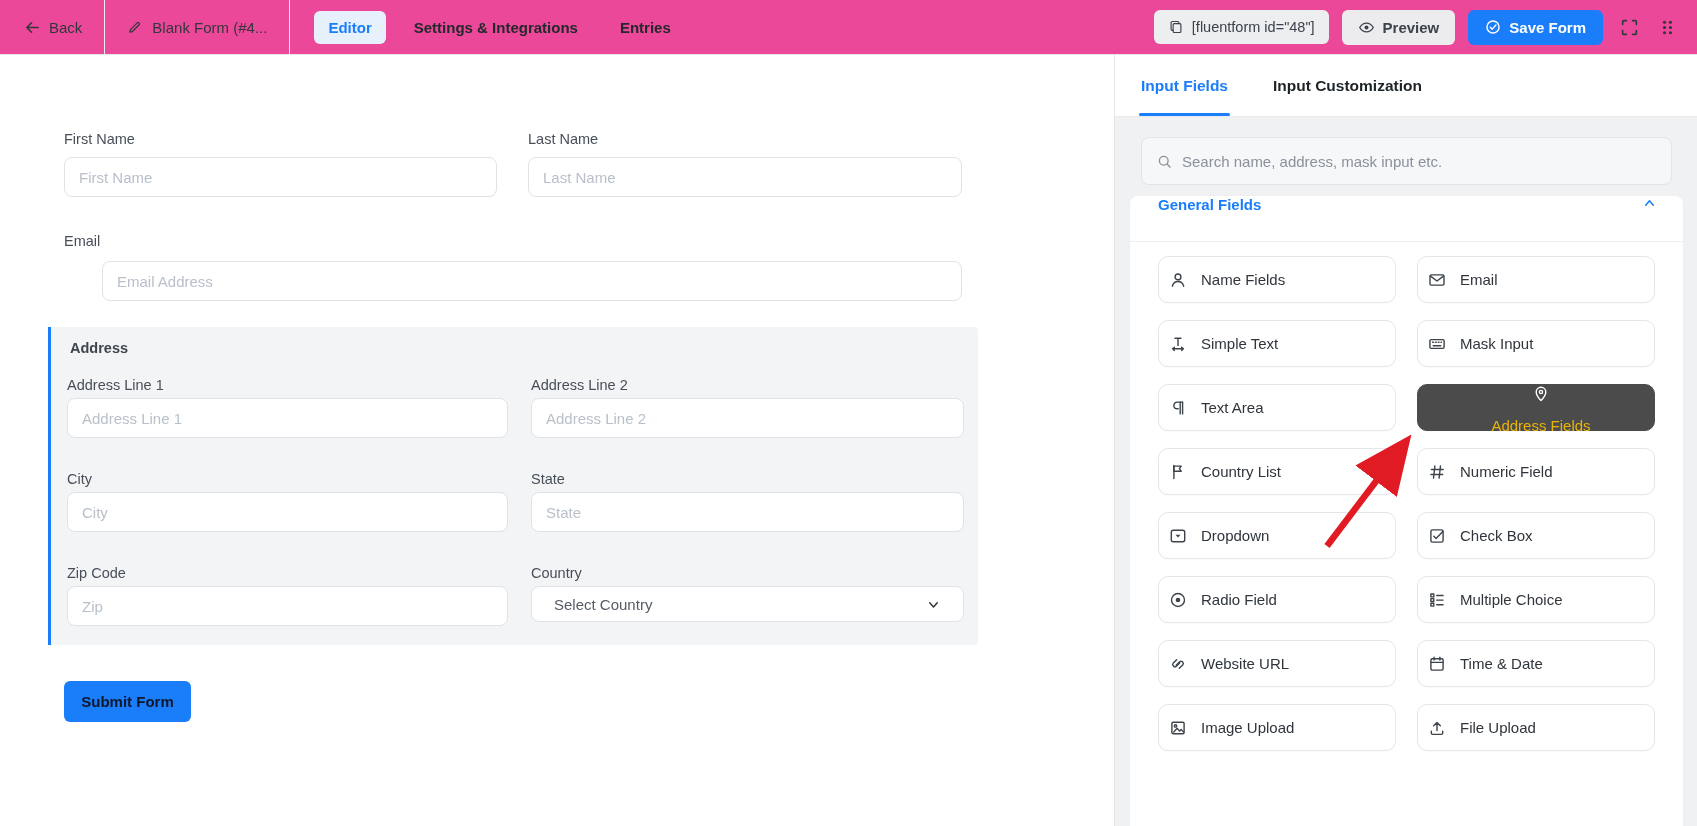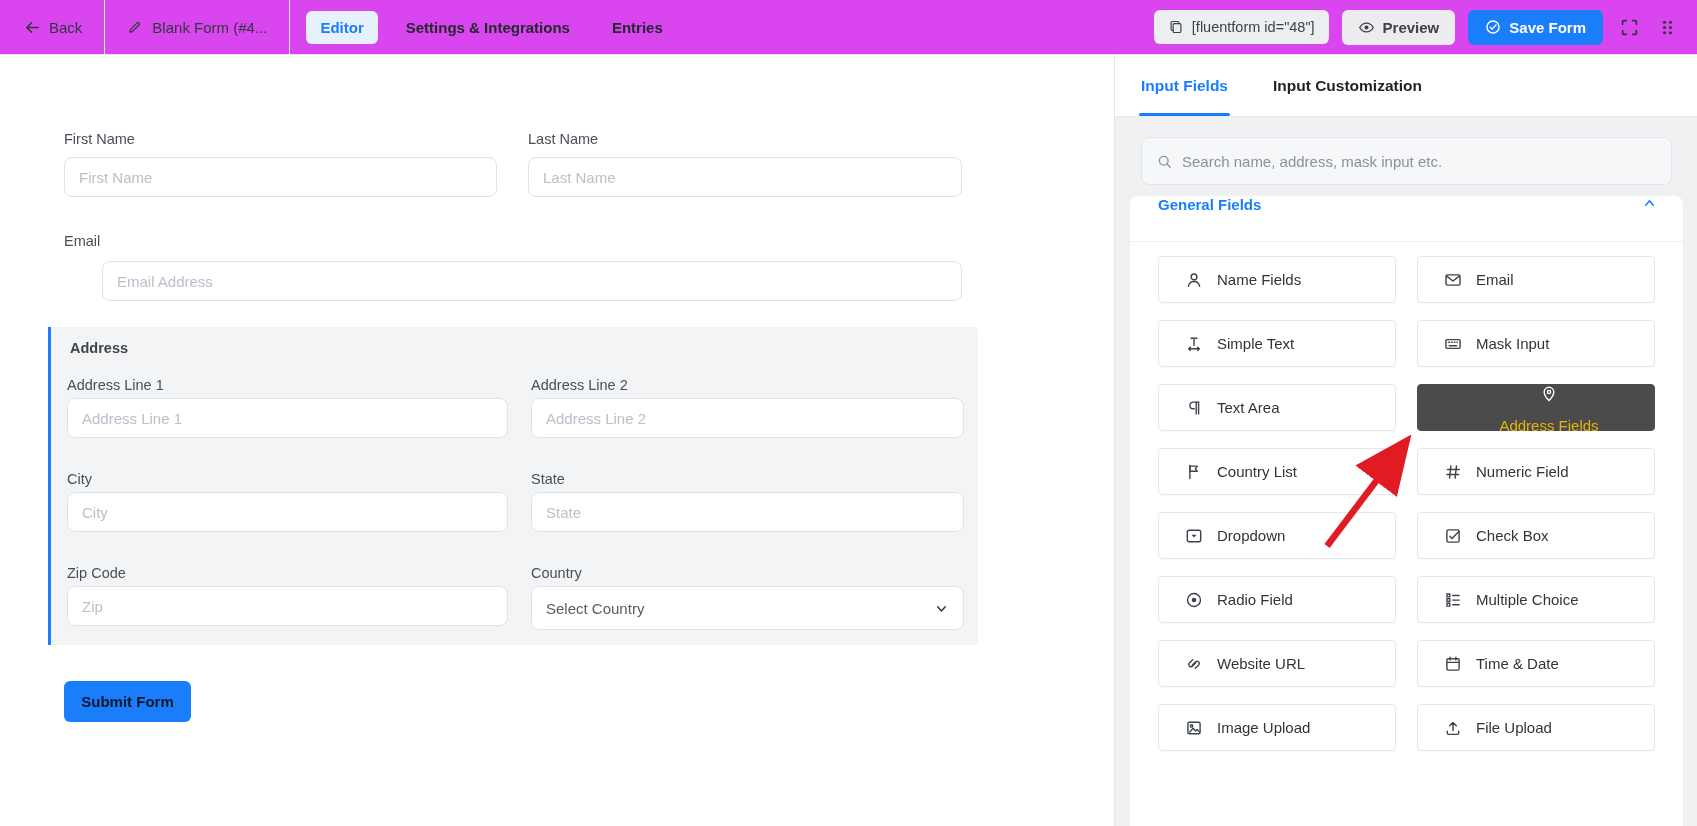--- a/index.html
+++ b/index.html
@@ -8,29 +8,29 @@
     font-family: "Liberation Sans", "DejaVu Sans", sans-serif;
     background:#fff; color:#2c3338; position:relative; overflow:hidden;
     -webkit-font-smoothing:antialiased;
   }
   svg { display:block; }
   .ico { flex:0 0 auto; }
 
   
   #topbar {
     position:absolute; top:0; left:0; width:1697px; height:55px;
-    background:#d946ef; border-bottom:1px solid #e5e6e8;
+    background:#ec4899; border-bottom:1px solid #e5e6e8;
     display:flex; align-items:center; z-index:5;
   }
   .tb-back { display:flex; align-items:center; gap:8px; padding:0 22px 0 24px;
     height:100%; font-size:15px; color:#32373c; cursor:pointer; }
   .tb-sep { width:1px; height:55px; background:#ececee; }
   .tb-name { display:flex; align-items:center; gap:9px; padding:0 22px;
     height:100%; font-size:15px; color:#32373c; cursor:pointer;justify-content:flex-end; }
-  .tb-tabs { display:flex; align-items:center; gap:14px; margin-left:16px; }
+  .tb-tabs { display:flex; align-items:center; gap:14px; margin-left:24px; }
   .tb-tab { font-size:15px; font-weight:600; color:#23282d; padding:8px 14px;
     border-radius:6px; cursor:pointer; white-space:nowrap; }
   .tb-tab.active { color:var(--accent); background:#e7f1fe; font-weight:600; }
   .tb-right { margin-left:auto; display:flex; align-items:center; gap:13px; padding-right:18px; }
   .tb-shortcode { display:flex; align-items:center; gap:8px; background:#edeef0;
     border-radius:6px; padding:9px 14px; font-size:14.5px; color:#3c434a; cursor:pointer; }
   .tb-preview { display:flex; align-items:center; gap:8px; background:#ececee;
     border-radius:6px; padding:9px 16px; font-size:15px; font-weight:600; color:#3c434a; cursor:pointer; }
   .tb-save { display:flex; align-items:center; gap:8px; background:var(--accent);
     border-radius:6px; padding:9px 17px; font-size:15px; font-weight:700; color:#fff; cursor:pointer; }
@@ -49,22 +49,22 @@
   .fwrap .finput { position:static; display:block; }
 
   #addr-box {
     position:absolute; left:48px; top:272px; width:930px; height:318px;
     background:#f3f4f6; border-left:3px solid var(--accent);
     border-radius:0 4px 4px 0;
   }
   #addr-title { position:absolute; left:19px; top:13px; font-size:14.5px; font-weight:700; color:#3f454c; }
   .fselect {
     display:flex; align-items:center; justify-content:space-between;
-    height:44px; background:#fff; border:1px solid #dfe3e8; border-radius:8px;
-    padding:0 14px; font-size:15px; color:#555c66; cursor:pointer;
+    height:36px; background:#fff; border:1px solid #dfe3e8; border-radius:8px;
+    padding:0 22px; font-size:15px; color:#555c66; cursor:pointer;
   }
   #submit-btn {
     position:absolute; left:64px; top:626px; width:127px; height:41px;
     background:var(--accent); color:#0f172a; border:none; border-radius:6px;
     font-family:inherit; font-size:15px; font-weight:700; cursor:pointer;
   }
 
   
   #sidebar {
     position:absolute; top:55px; left:1114px; width:583px; height:771px;
@@ -88,22 +88,22 @@
   #sb-card {
     position:absolute; left:15px; top:141px; width:553px; height:700px;
     background:#fff; border-radius:8px; box-shadow:0 1px 2px rgba(0,0,0,.04);
   }
   #sb-card-head { height:46px; display:flex; align-items:flex-start; justify-content:space-between;
     padding:0 26px 0 28px; border-bottom:1px solid #eef0f2; cursor:pointer; }
   #sb-card-title { font-size:15px; font-weight:700; color:var(--accent); }
   #sb-grid { padding:14px 28px 0 28px; display:grid; grid-template-columns:1fr 1fr;
     column-gap:21px; row-gap:17px; }
   .fbtn {
-    height:47px; background:#fff; border:1px solid #e3e6ea; border-radius:4px;
-    display:flex; align-items:center; gap:14px; padding-left:26px;
+    height:47px; background:#fff; border:1px solid #e3e6ea; border-radius:10px;
+    display:flex; align-items:center; gap:14px; padding-left:10px;
     font-size:15px; color:#2f353b; cursor:pointer; box-shadow:0 1px 1px rgba(0,0,0,.02);
   }
   .fbtn .ico { color:#3c434a; }
   .fbtn.active { background:var(--active-field); border-color:var(--active-field); color:#eab308;flex-direction:column; }
   .fbtn.active .ico { color:#fff; }
 
   
   #arrow-overlay { position:absolute; left:1280px; top:420px; width:170px; height:145px;
     z-index:9; pointer-events:none; }
 </style>

